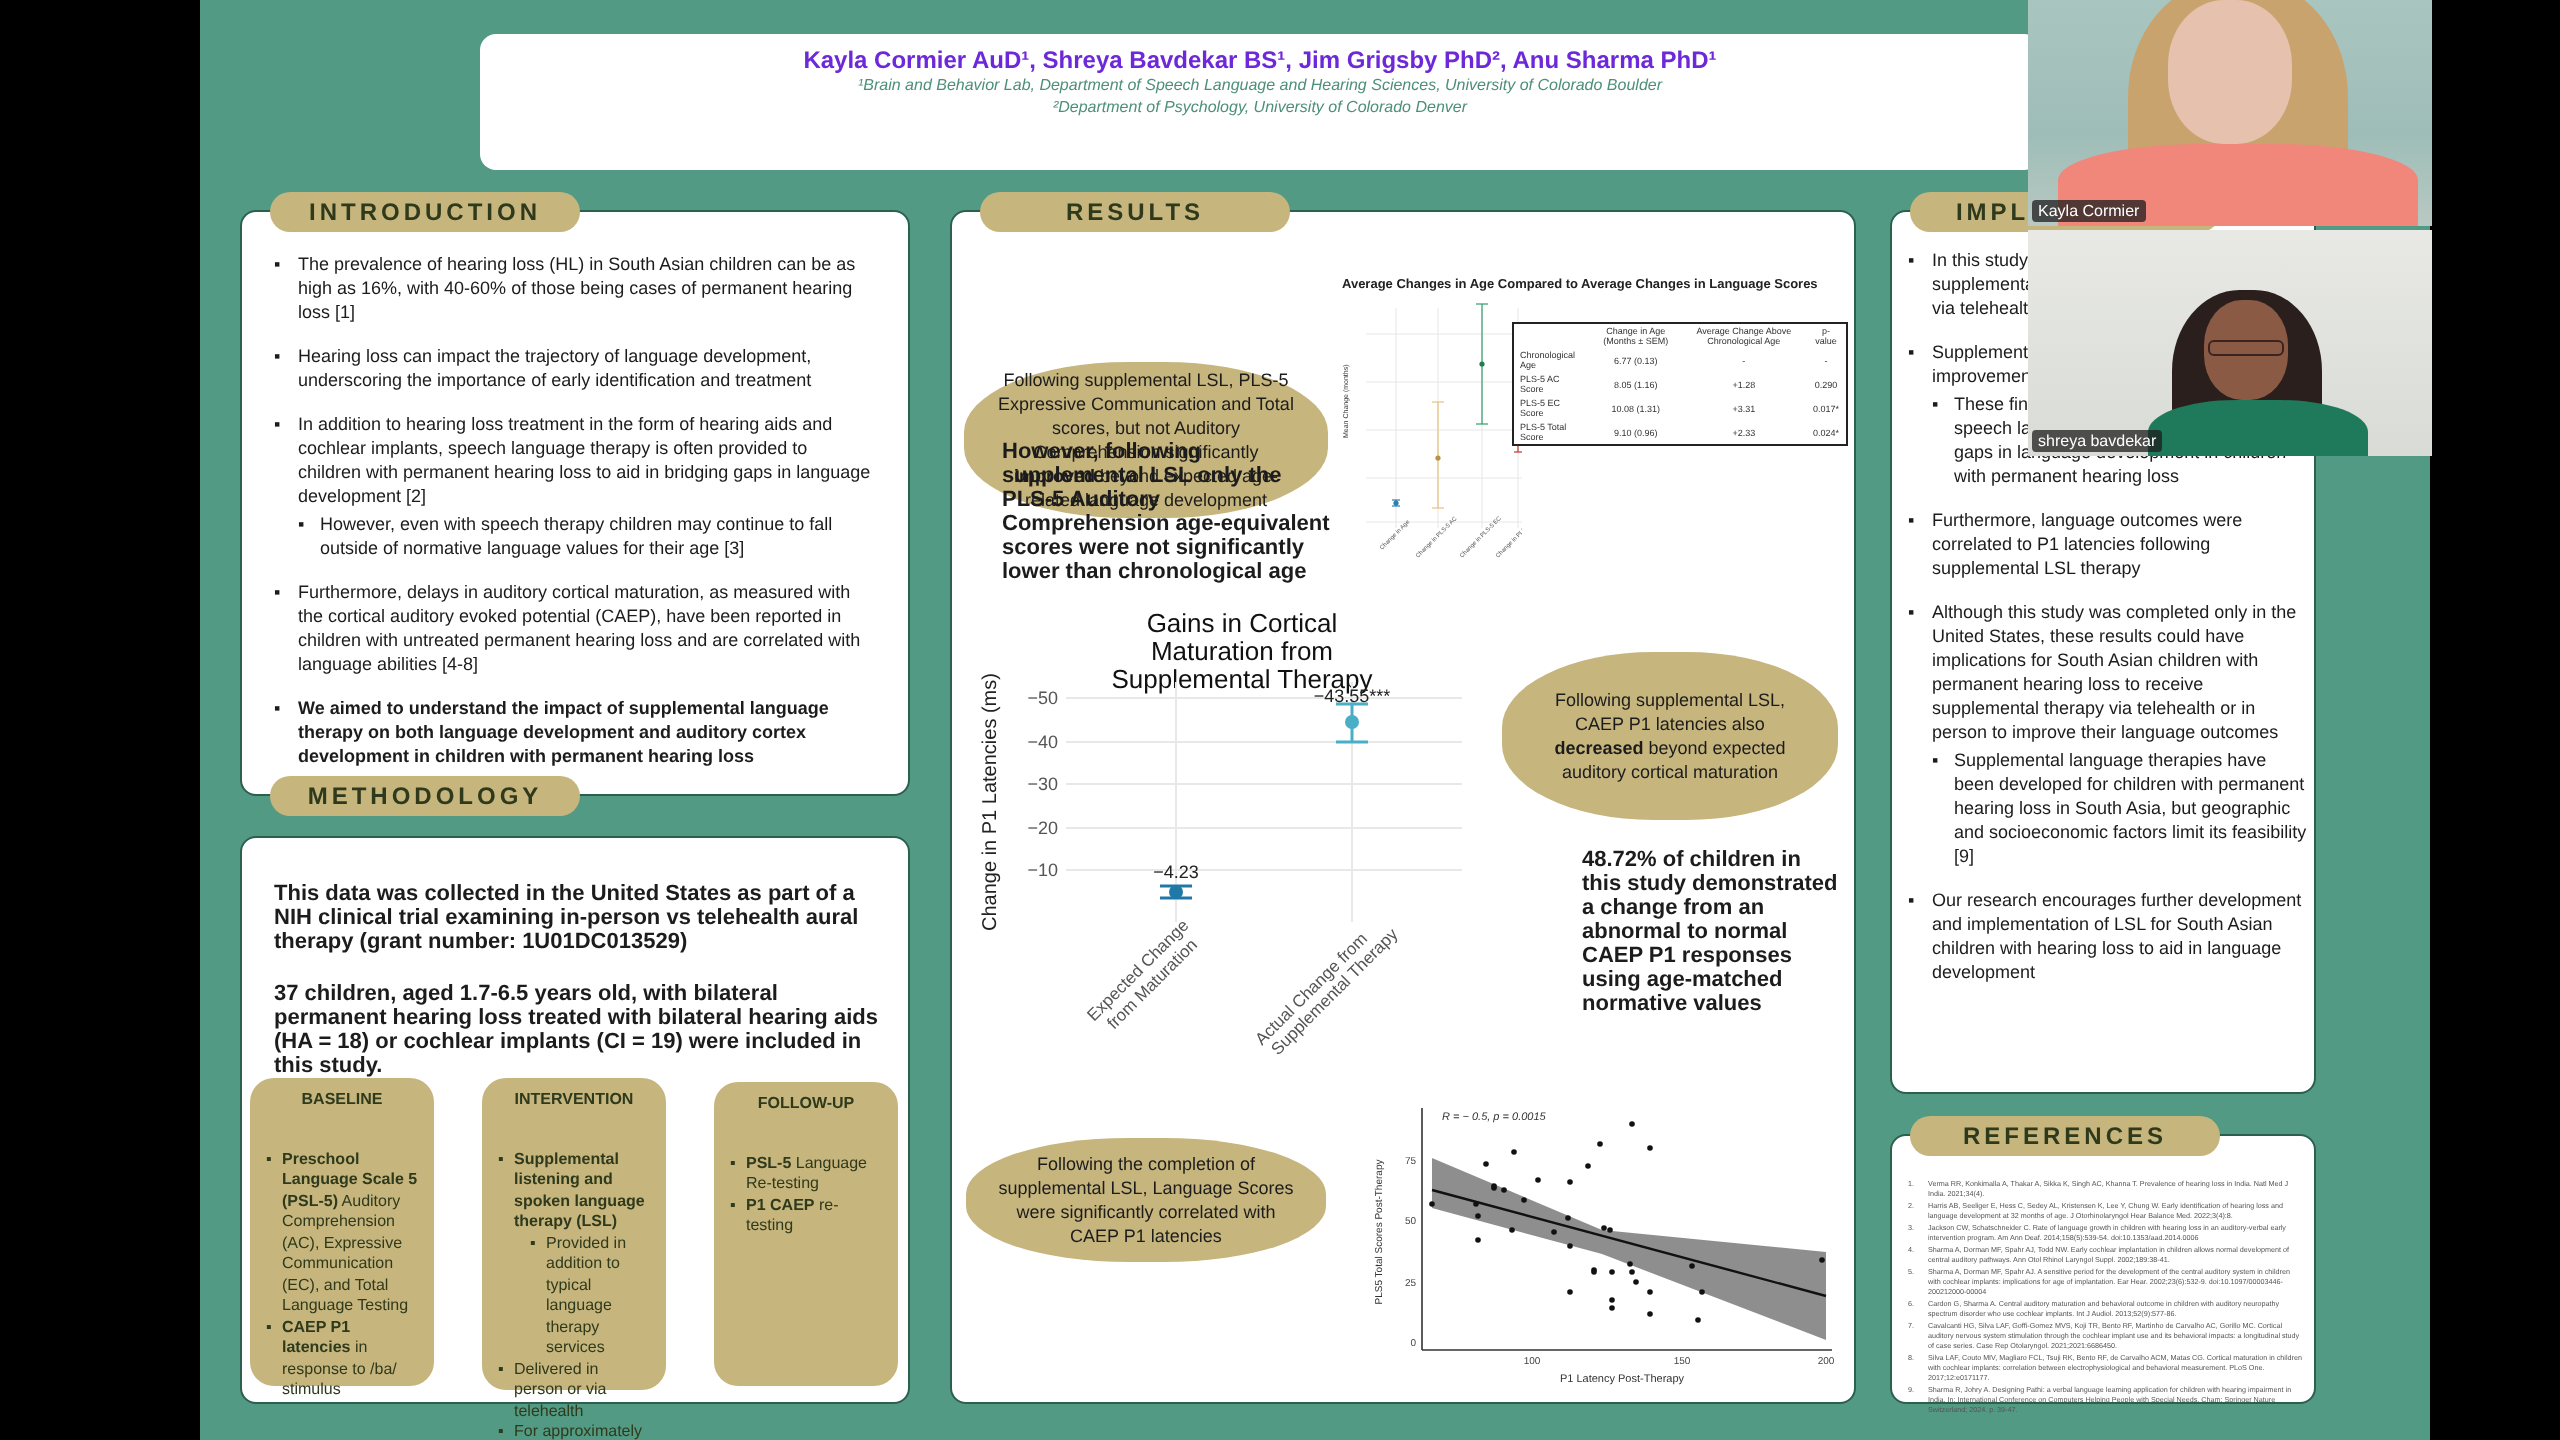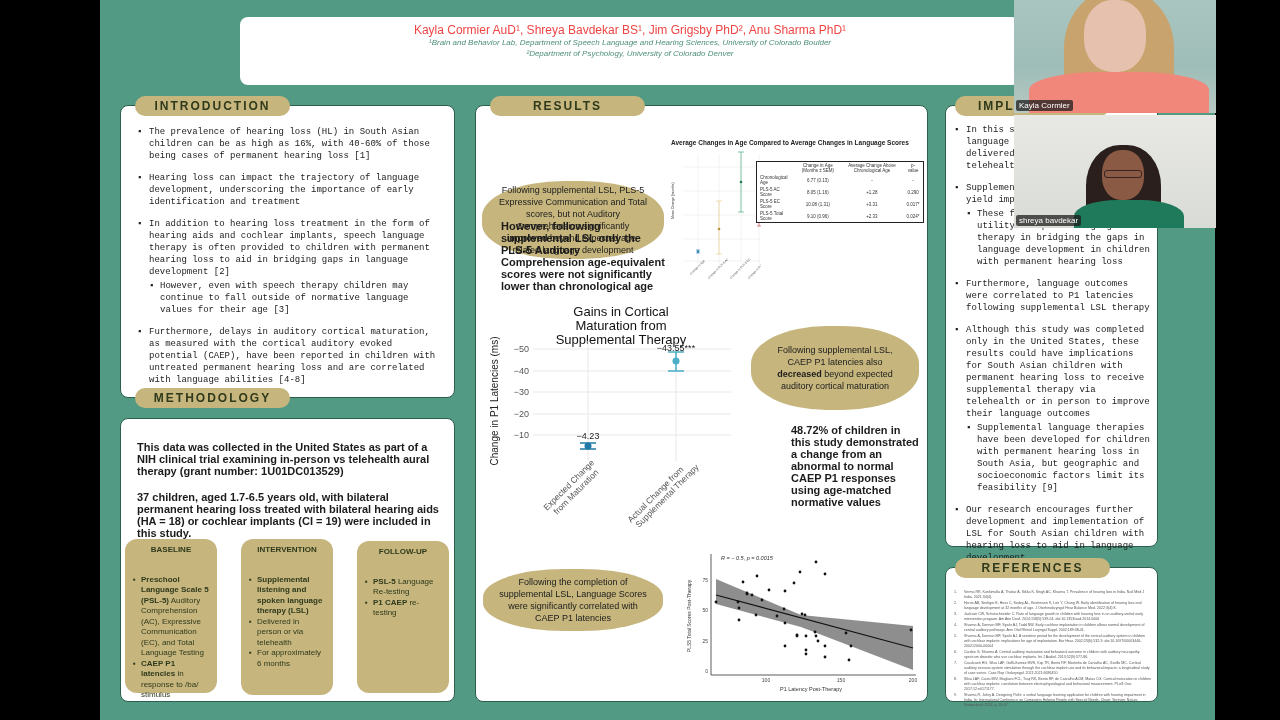--- a/index.html
+++ b/index.html
@@ -1,25 +1,25 @@
 <!DOCTYPE html>
 <html><head>
 <meta charset="utf-8">
 <style>
   * { box-sizing: border-box; margin: 0; padding: 0; }
   html, body { width: 1280px; height: 720px; overflow: hidden; background: #000; }
   body { font-family: "Liberation Sans", sans-serif; position: relative; }
   .poster { position: absolute; left: 100px; top: 0; width: 1115px; height: 720px; background: #529a83; }
   .title-box { position: absolute; left: 140px; top: 17px; width: 780px; height: 68px; background: #fff; border-radius: 8px; text-align: center; padding-top: 4px; }
   .title { font-size: 17px; font-weight: bold; color: #2f3a1c; }
-  .authors { font-size: 12px; font-weight: normal; color: #ef4444; margin-top: 2px; }
+  .authors { font-size: 12px; font-weight: bold; color: #6d28d9; margin-top: 2px; }
   .affil { font-size: 8px; font-style: italic; color: #4d8f78; line-height: 11px; }
   .panel { position: absolute; background: #fff; border-radius: 8px; border: 1px solid #2d5f4f; }
   .tag { position: absolute; background: #c6b57d; border-radius: 14px; color: #2f3a1c; font-weight: bold; letter-spacing: 2px; font-size: 12px; text-align: center; line-height: 20px; height: 20px; }
-  ul.b { list-style: none; font-size: 9px; color: #1c1c1c; line-height: 12px; font-family: Liberation Mono, monospace; }
+  ul.b { list-style: none; font-size: 9px; color: #1c1c1c; line-height: 12px; }
   ul.b > li { position: relative; padding-left: 12px; margin-bottom: 10px; }
   ul.b > li::before { content: "\25AA"; position: absolute; left: 0; top: 0; font-size: 9px; }
   ul.b ul { list-style: none; margin-top: 2px; }
   ul.b ul li { position: relative; padding-left: 11px; }
   ul.b ul li::before { content: "\25AA"; position: absolute; left: 0; }
   .bold { font-weight: bold; }
   p.t { font-size: 11px; line-height: 12px; color: #1c1c1c; font-weight: bold; }
   .flow { position: absolute; background: #c6b57d; border-radius: 12px; font-size: 8px; line-height: 10.5px; color: #2f3a1c; padding: 6px 8px; }
   .flow h4 { font-size: 8px; text-align: center; margin-bottom: 19px; }
   .flow ul { list-style: none; }
@@ -51,20 +51,21 @@
   <div class="panel" style="left:20px; top:105px; width:335px; height:293px;">
     <ul class="b" style="position:absolute; left:16px; top:20px; width:300px;">
       <li><span>The prevalence of hearing loss (HL) in South Asian children can be as high as 16%, with 40-60% of those being cases of permanent hearing loss  [1]</span></li>
       <li><span>Hearing loss can impact the trajectory of language development, underscoring the importance of early identification and treatment</span></li>
       <li><span>In addition to hearing loss treatment in the form of hearing aids and cochlear implants, speech language therapy is often provided to children with permanent hearing loss to aid in bridging gaps in language development [2]</span>
         <ul>
             <li><span>However, even with speech therapy children may continue to fall outside of normative language values for their age [3]</span></li>
           </ul>
       </li>
       <li><span>Furthermore, delays in auditory cortical maturation, as measured with the cortical auditory evoked potential (CAEP), have been reported in children with untreated permanent hearing loss and are correlated with language abilities [4-8]</span></li>
+      <li class="bold"><span>We aimed to understand the impact of supplemental language therapy on both language development and auditory cortex development in children with permanent hearing loss</span></li>
     </ul>
   </div>
   <div class="tag" style="left:35px; top:96px; width:155px;">INTRODUCTION</div>
 
   <div class="panel" style="left:20px; top:418px; width:335px; height:284px;">
     <p class="t" style="position:absolute; left:16px; top:22px; width:305px;">This data was collected in the United States as part of a NIH clinical trial examining in-person vs telehealth aural therapy (grant number: 1U01DC013529)</p>
     <p class="t" style="position:absolute; left:16px; top:72px; width:305px;">37 children, aged 1.7-6.5 years old, with bilateral permanent hearing loss treated with bilateral hearing aids (HA = 18) or cochlear implants (CI = 19) were included in this study.</p>
 
     <div class="flow" style="left:4px; top:120px; width:92px; height:154px;">
       <h4>BASELINE</h4>
@@ -74,20 +75,23 @@
       </ul>
     </div>
     <svg class="arrow" style="left:98px; top:182px;" width="20" height="16">
         <polygon points="0,4 11,4 11,0 20,8 11,16 11,12 0,12" fill="#2e4a26"></polygon>
       </svg>
 
     <div class="flow" style="left:120px; top:120px; width:92px; height:156px;">
       <h4>INTERVENTION</h4>
       <ul>
         <li><b>Supplemental listening and spoken language therapy (LSL)</b>
+          <ul>
+              <li><span>Provided in addition to typical language therapy services</span></li>
+            </ul>
         </li>
         <li><span>Delivered in person or via telehealth</span></li>
         <li><span>For approximately 6 months</span></li>
       </ul>
     </div>
     <svg class="arrow" style="left:214px; top:182px;" width="20" height="16">
         <polygon points="0,4 11,4 11,0 20,8 11,16 11,12 0,12" fill="#2e4a26"></polygon>
       </svg>
 
     <div class="flow" style="left:236px; top:122px; width:92px; height:152px;">

